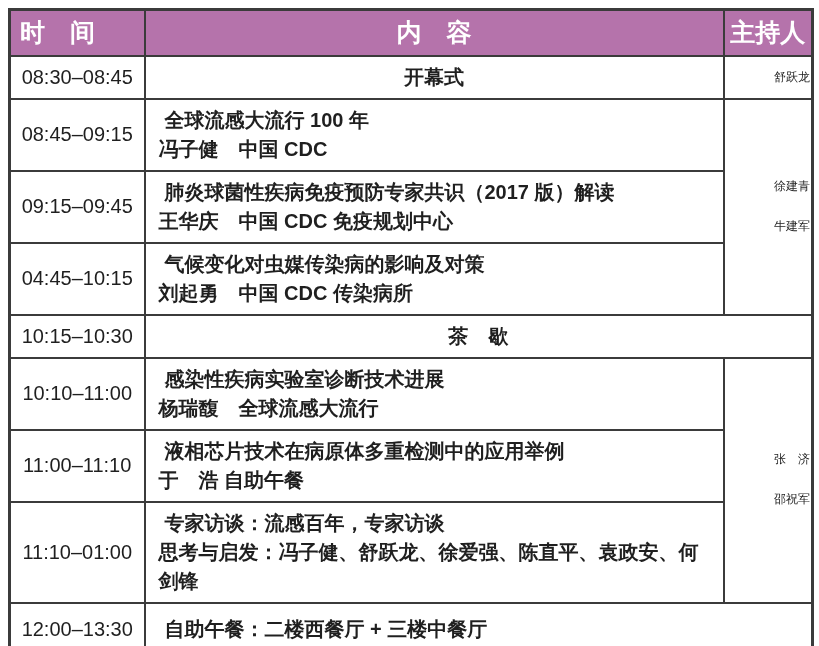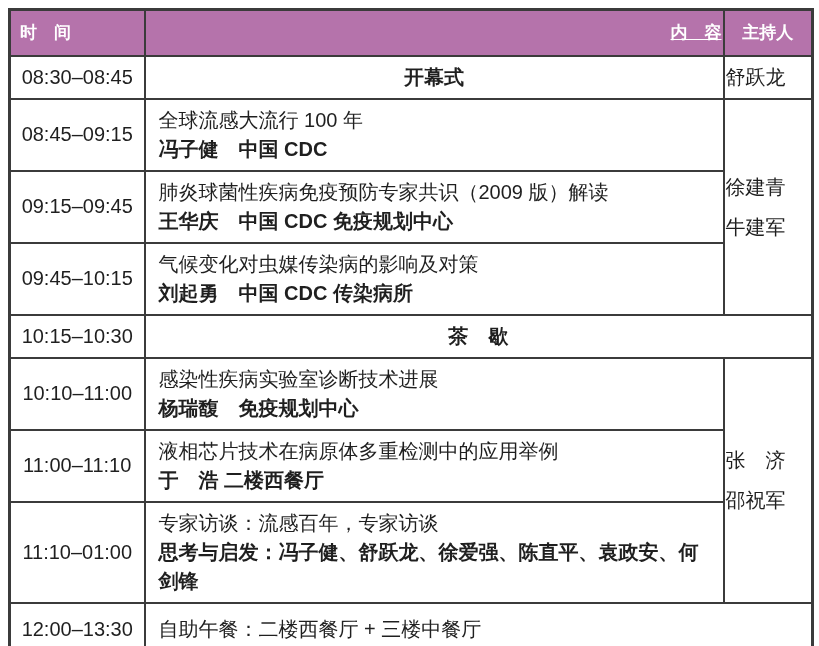--- a/index.html
+++ b/index.html
@@ -27,46 +27,46 @@
   col.col-time{width:135px;}
   col.col-content{width:579px;}
   col.col-host{width:89px;}
   th,td{
     border:2px solid var(--border);
     vertical-align:middle;
   }
   th{
     background:var(--header-bg);
     color:var(--header-text);
-    font-size:17px;
+    font-size:25px;
     font-weight:700;
     height:46px;
   }
   .th-time{text-align:left;padding-left:9px;}
-  .th-content{text-align:right;text-decoration:underline;}
+  .th-content{text-align:center;}
   .th-host{}
   td.time{
     text-align:center;
     font-size:20px;
     white-space:nowrap;
   }
   td.event{
     padding:6px 6px 6px 13px;
     font-size:20px;
     line-height:29px;
   }
-  td.event .title{display:block;font-weight:400;}
+  td.event .title{display:block;font-weight:700;margin-left:6px;}
   td.event .speaker{display:block;font-weight:700;}
   td.event.center{text-align:center;padding:6px;}
   .title-inline{font-weight:700;}
   td.host{
-    text-align:left;
-    font-size:20px;
+    text-align:right;
+    font-size:12px;
   }
-  td.host .host-line{display:block;line-height:40px;}
+  td.host .host-line{display:block;line-height:40px;font-family:Liberation Mono, monospace;}
   tr.rh-single{height:36px;}
   tr.rh-double{height:68px;}
   tr.rh-tea{height:36px;}
   tr.rh-lunch{height:54px;}
 </style>
 </head>
 <body>
 
 <div class="wrap">
   <table class="schedule">
@@ -99,57 +99,57 @@
         </td>
         <td class="host" rowspan="3">
           <span class="host-line">徐建青</span>
           <span class="host-line">牛建军</span>
         </td>
       </tr>
 
       <tr class="rh-double">
         <td class="time">09:15–09:45</td>
         <td class="event">
-          <span class="title">肺炎球菌性疾病免疫预防专家共识（2009 版）解读</span>
+          <span class="title">肺炎球菌性疾病免疫预防专家共识（2017 版）解读</span>
           <span class="speaker">王华庆　中国 CDC 免疫规划中心</span>
         </td>
       </tr>
 
       <tr class="rh-double">
-        <td class="time">09:45–10:15</td>
+        <td class="time">04:45–10:15</td>
         <td class="event">
           <span class="title">气候变化对虫媒传染病的影响及对策</span>
           <span class="speaker">刘起勇　中国 CDC 传染病所</span>
         </td>
       </tr>
 
       <tr class="rh-tea">
         <td class="time">10:15–10:30</td>
         <td class="event center" colspan="2">
           <span class="title-inline">茶　歇</span>
         </td>
       </tr>
 
       <tr class="rh-double">
         <td class="time">10:10–11:00</td>
         <td class="event">
           <span class="title">感染性疾病实验室诊断技术进展</span>
-          <span class="speaker">杨瑞馥　免疫规划中心</span>
+          <span class="speaker">杨瑞馥　全球流感大流行</span>
         </td>
         <td class="host" rowspan="3">
           <span class="host-line">张　济</span>
           <span class="host-line">邵祝军</span>
         </td>
       </tr>
 
       <tr class="rh-double">
         <td class="time">11:00–11:10</td>
         <td class="event">
           <span class="title">液相芯片技术在病原体多重检测中的应用举例</span>
-          <span class="speaker">于　浩 二楼西餐厅</span>
+          <span class="speaker">于　浩 自助午餐</span>
         </td>
       </tr>
 
       <tr class="rh-double">
         <td class="time">11:10–01:00</td>
         <td class="event">
           <span class="title">专家访谈：流感百年，专家访谈</span>
           <span class="speaker">思考与启发：冯子健、舒跃龙、徐爱强、陈直平、袁政安、何剑锋</span>
         </td>
       </tr>

